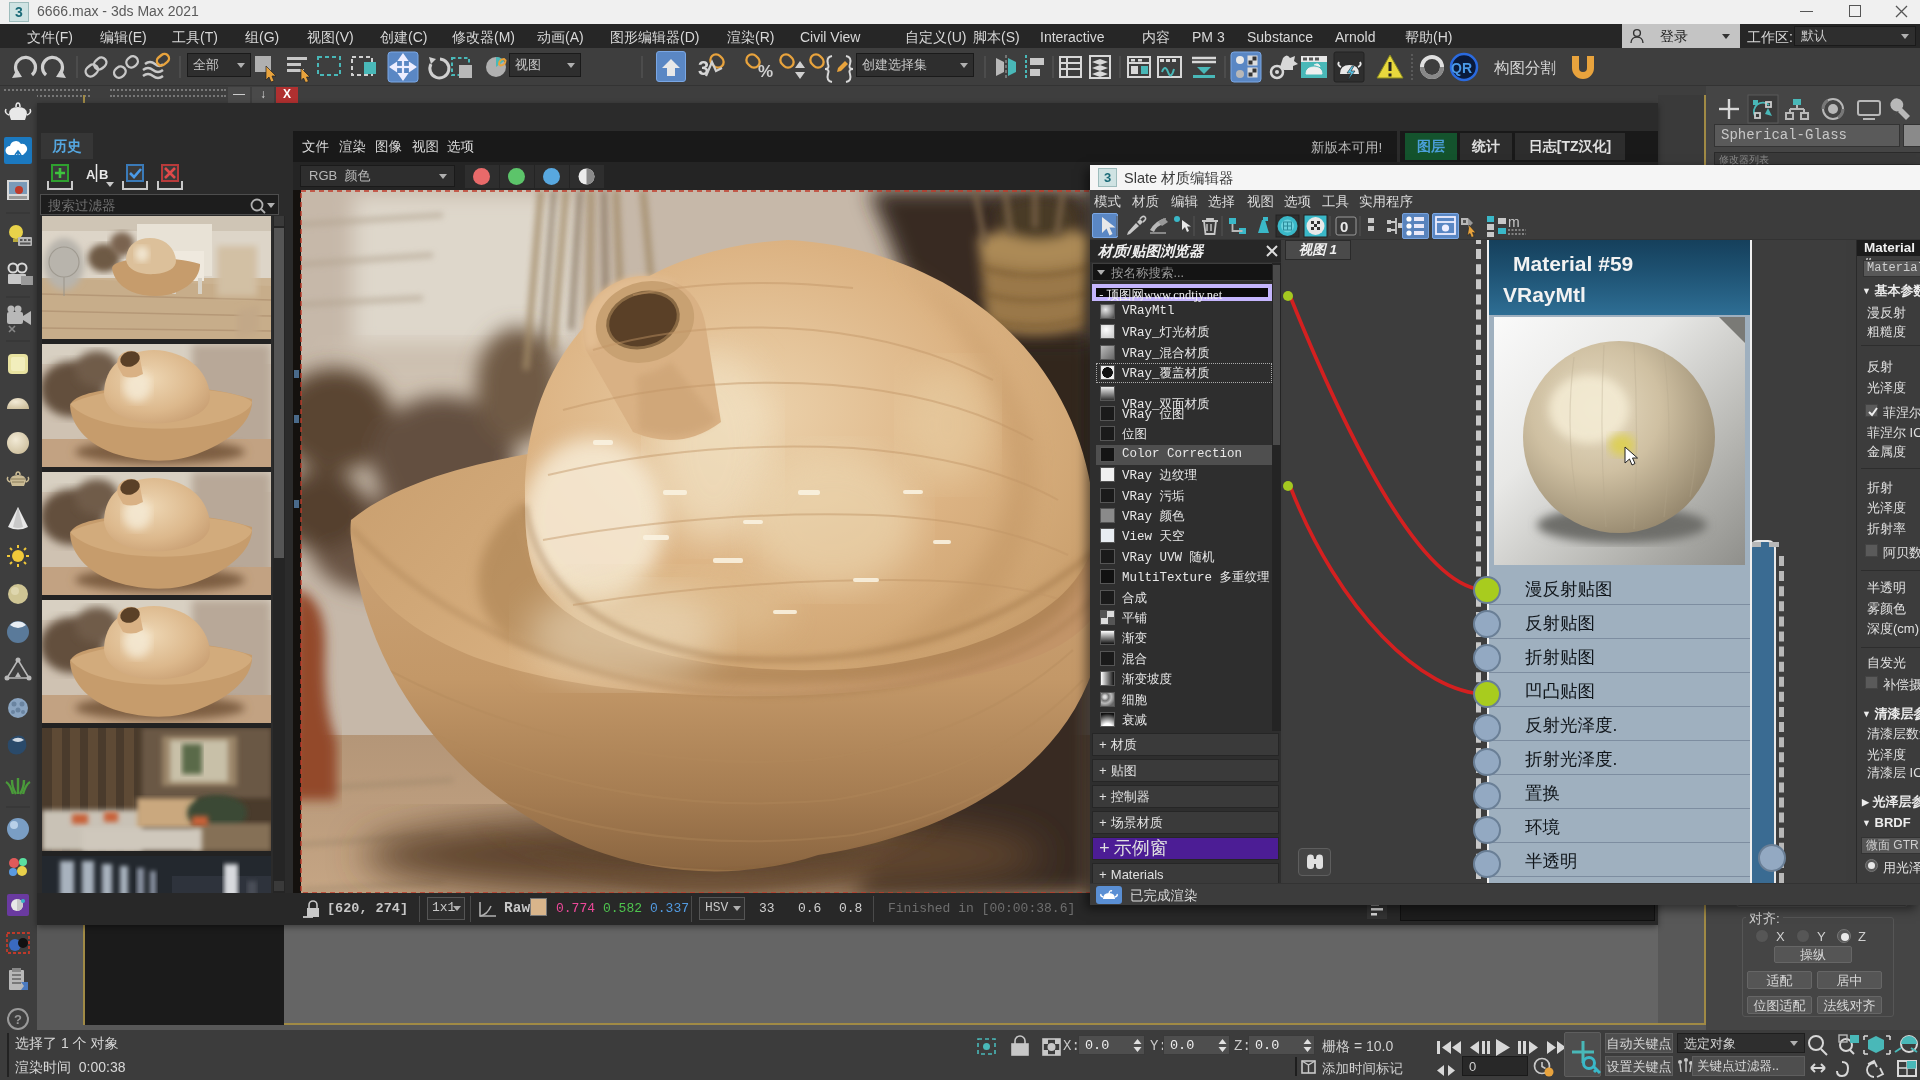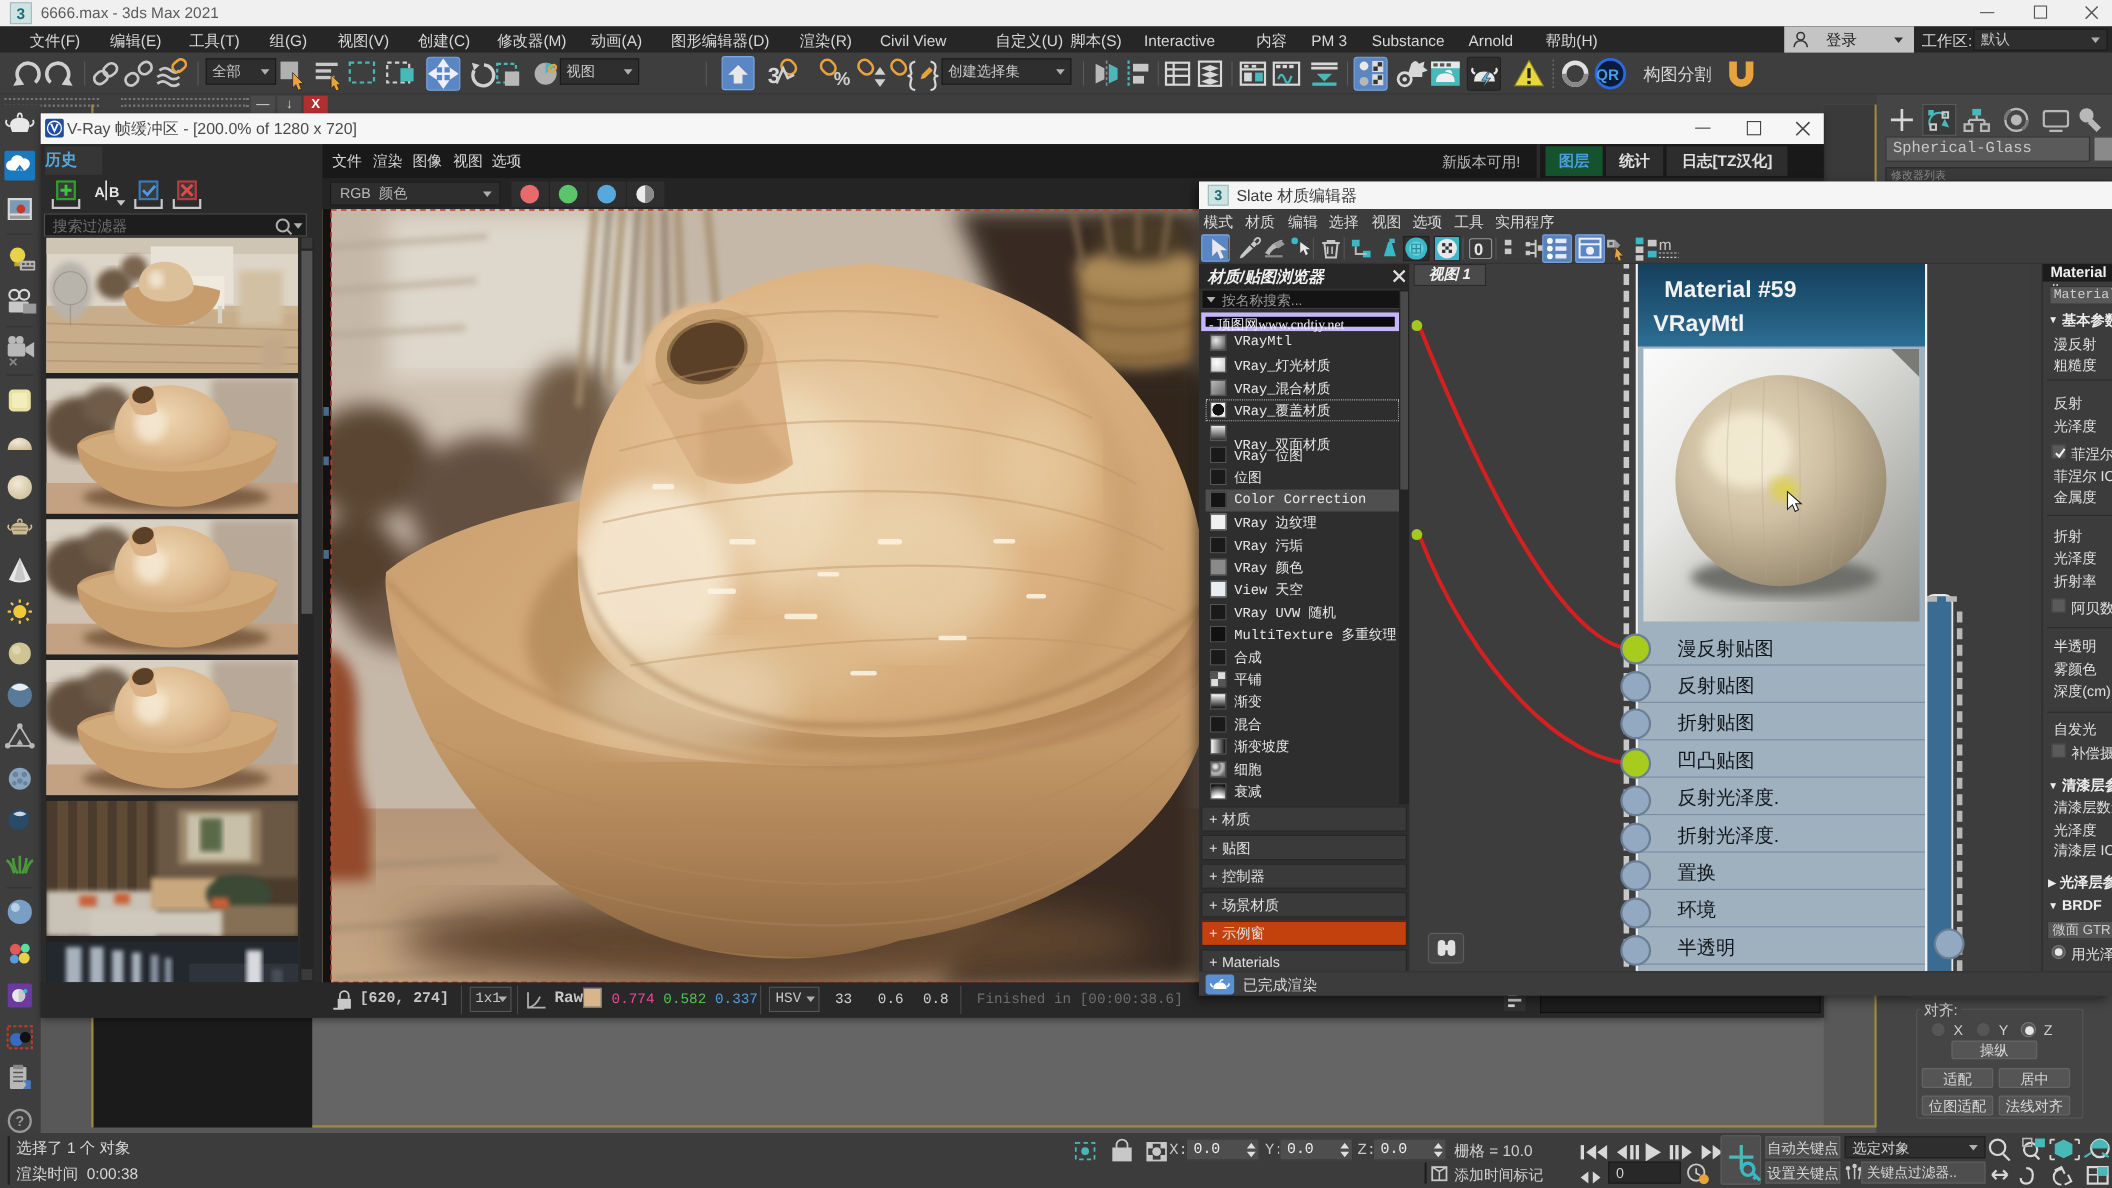--- a/index.html
+++ b/index.html
@@ -610,32 +610,20 @@
       <rect x="92" y="29" width="18" height="15"></rect>
           <path d="M92 36 h18 M101 29 v15" stroke-width="1.4"></path>
           <rect x="101" y="29" width="9" height="7.5" fill="#49b8b8" stroke="none"></rect>
     </g>
   </svg>
 </div>
 <div class="abs" style="left:1658px;top:95px;width:46px;height:70px;background:#3a3a3a;"></div>
 
 <div class="abs" id="vfbwin" style="left:37px;top:103px;width:1621px;height:822px;background:#2b2b2b;box-shadow:0 2px 6px rgba(0,0,0,.4);">
 
-  <div class="abs" style="left:0;top:0;width:1621px;height:28px;background:#f6f6f6;">
-    <div class="abs" style="left:4px;top:5px;width:17px;height:17px;background:#1e4e9e;border-radius:2px;"><svg width="17" height="17">
-            <path d="M4.5 4.5 l4 8.5 4-8.5 -2 0 -2 5 -2-5z" fill="#fff"></path>
-            <circle cx="8.5" cy="8.5" r="6.3" fill="none" stroke="#fff" stroke-width="1.2"></circle>
-          </svg></div>
-    <div class="abs" style="left:24px;top:5px;color:#4a4a4a;font-size:14.5px;">V-Ray 帧缓冲区 - [200.0% of 1280 x 720]</div>
-    <div class="abs" style="left:1504px;top:13px;width:14px;height:1.4px;background:#444;"></div>
-    <div class="abs" style="left:1551px;top:7px;width:13px;height:13px;border:1.4px solid #444;"></div>
-    <svg class="abs" style="left:1595px;top:7px;" width="14" height="14">
-          <path d="M1 1 L13 13 M13 1 L1 13" stroke="#444" stroke-width="1.4"></path>
-        </svg>
-  </div>
 
   <div class="abs" style="left:256px;top:28px;width:1365px;height:31px;background:#191919;">
     <div class="abs" style="left:9px;top:7px;color:#d8d8d8;font-size:13.5px;">文件</div>
         <div class="abs" style="left:46px;top:7px;color:#d8d8d8;font-size:13.5px;">渲染</div>
         <div class="abs" style="left:82px;top:7px;color:#d8d8d8;font-size:13.5px;">图像</div>
         <div class="abs" style="left:119px;top:7px;color:#d8d8d8;font-size:13.5px;">视图</div>
         <div class="abs" style="left:154px;top:7px;color:#d8d8d8;font-size:13.5px;">选项</div>
     <div class="abs" style="left:1018px;top:8px;color:#b8b8b8;font-size:13.5px;">新版本可用!</div>
     <div class="abs" style="left:1104px;top:0;width:3px;height:31px;background:#2b2b2b;"></div>
     <div class="abs" style="left:1112px;top:2px;width:52px;height:27px;background:#14532d;color:#4a9fd8;font-size:14px;font-weight:bold;text-align:center;line-height:27px;">图层</div>
@@ -661,21 +649,21 @@
           <svg style="position:absolute;left:8px;top:3px;" width="17" height="17">
             <circle cx="8.5" cy="8.5" r="8" fill="#ececec"></circle>
             <path d="M8.5 .5 a8 8 0 0 1 0 16 z" fill="#8a8a8a"></path>
             <path d="M8.5 .5 a8 8 0 0 0 0 16" fill="#fff" opacity="0"></path>
             <path d="M.5 8.5 a8 8 0 0 0 16 0" fill="none"></path>
           </svg>
         </div>
   </div>
 
   <div class="abs" style="left:0;top:28px;width:256px;height:794px;background:#2b2b2b;">
-    <div class="abs" style="left:4px;top:2px;width:52px;height:26px;background:#363636;color:#55a7e0;font-weight:bold;font-size:14.5px;line-height:26px;">历史</div>
+    <div class="abs" style="left:4px;top:2px;width:52px;height:26px;background:#363636;color:#55a7e0;font-weight:bold;font-size:14.5px;text-align:center;line-height:26px;">历史</div>
 
     <svg class="abs" style="left:8px;top:32px;" width="240" height="34">
       <g>
         <path d="M3 18 v8 h24 v-8" stroke="#c8c8c8" stroke-width="2" fill="none"></path>
         <rect x="7" y="2" width="16" height="16" fill="#3a3a3a" stroke="#2ea02e" stroke-width="2"></rect>
         <path d="M15 5 v10 M10 10 h10" stroke="#3ec43e" stroke-width="2.6"></path>
       </g>
       <g transform="translate(40 0)">
         <path d="M3 18 v8 h24 v-8" stroke="#c8c8c8" stroke-width="0" fill="none"></path>
         <text x="1" y="16" fill="#e8e8e8" font-size="13" font-weight="bold" font-family="Liberation Sans">A</text>
@@ -1296,21 +1284,21 @@
         </div>
       </div>
     <div class="abs" style="left:182px;top:23px;width:9px;height:468px;background:#242424;">
         <div class="abs" style="left:1px;top:2px;width:7px;height:180px;background:#4a4a4a;"></div>
       </div>
     <div id="mgroups" class="abs" style="left:0;top:493px;width:191px;height:150px;overflow:hidden;">
         <div class="abs" style="left:2px;top:0px;width:187px;height:23px;background:#3a3a3a;border:1px solid #262626;color:#e0e0e0;font-size:13px;line-height:21px;"><span style="margin-left:6px;font-family:'Liberation Mono',monospace;">+</span><span style="margin-left:4px;">材质</span></div>
         <div class="abs" style="left:2px;top:26px;width:187px;height:23px;background:#3a3a3a;border:1px solid #262626;color:#e0e0e0;font-size:13px;line-height:21px;"><span style="margin-left:6px;font-family:'Liberation Mono',monospace;">+</span><span style="margin-left:4px;">贴图</span></div>
         <div class="abs" style="left:2px;top:52px;width:187px;height:23px;background:#3a3a3a;border:1px solid #262626;color:#e0e0e0;font-size:13px;line-height:21px;"><span style="margin-left:6px;font-family:'Liberation Mono',monospace;">+</span><span style="margin-left:4px;">控制器</span></div>
         <div class="abs" style="left:2px;top:78px;width:187px;height:23px;background:#3a3a3a;border:1px solid #262626;color:#e0e0e0;font-size:13px;line-height:21px;"><span style="margin-left:6px;font-family:'Liberation Mono',monospace;">+</span><span style="margin-left:4px;">场景材质</span></div>
-        <div class="abs" style="left:2px;top:104px;width:187px;height:23px;background:#c2410c;border:1px solid #262626;color:#e0e0e0;font-size:13px;line-height:21px;"><span style="margin-left:6px;font-family:'Liberation Mono',monospace;">+</span><span style="margin-left:4px;">示例窗</span></div>
+        <div class="abs" style="left:2px;top:104px;width:187px;height:23px;background:#4c1d95;border:1px solid #262626;color:#e0e0e0;font-size:18px;line-height:21px;"><span style="margin-left:6px;font-family:'Liberation Mono',monospace;">+</span><span style="margin-left:4px;">示例窗</span></div>
         <div class="abs" style="left:2px;top:130px;width:187px;height:23px;background:#3a3a3a;border:1px solid #262626;color:#e0e0e0;font-size:13px;line-height:21px;"><span style="margin-left:6px;font-family:'Liberation Mono',monospace;">+</span><span style="margin-left:4px;">Materials</span></div>
       </div>
   </div>
 
   <div class="abs" id="nodeview" style="left:193px;top:75px;width:563px;height:643px;background:#3d3d3d;overflow:hidden;">
     <div class="abs" style="left:2px;top:0;width:66px;height:20px;background:#4a4a4a;border:1px solid #2a2a2a;color:#f0f0f0;font-size:13.5px;font-weight:bold;font-style:italic;text-align:center;line-height:18px;">视图 1</div>
 
     <div class="abs" style="left:467px;top:300px;width:26px;height:343px;background:#3a6b92;border:2px solid #e8e8e8;border-radius:8px 8px 0 0;border-bottom:none;"></div>
 
     <div class="abs" style="left:496px;top:316px;width:0px;height:327px;border-left:5px dashed #b8b8b8;"></div>

